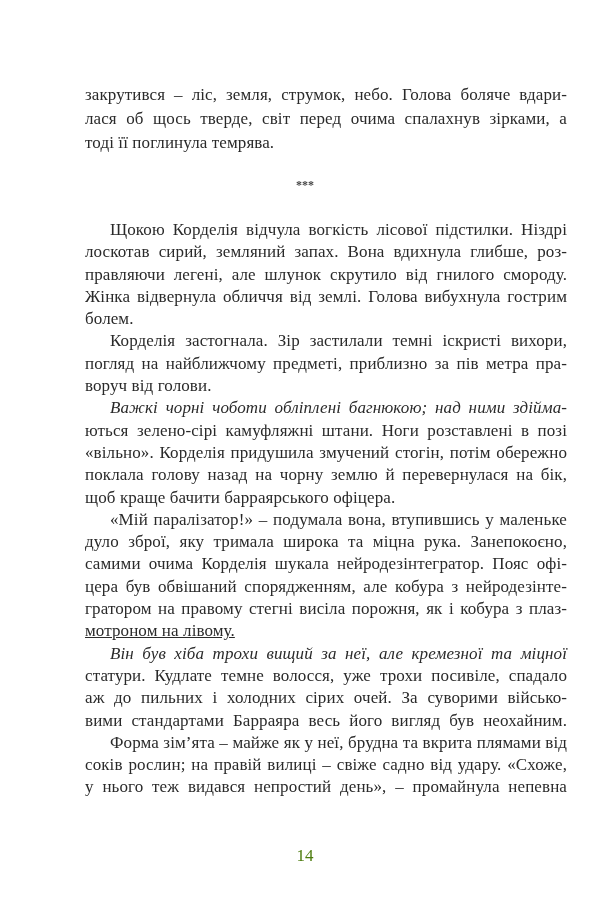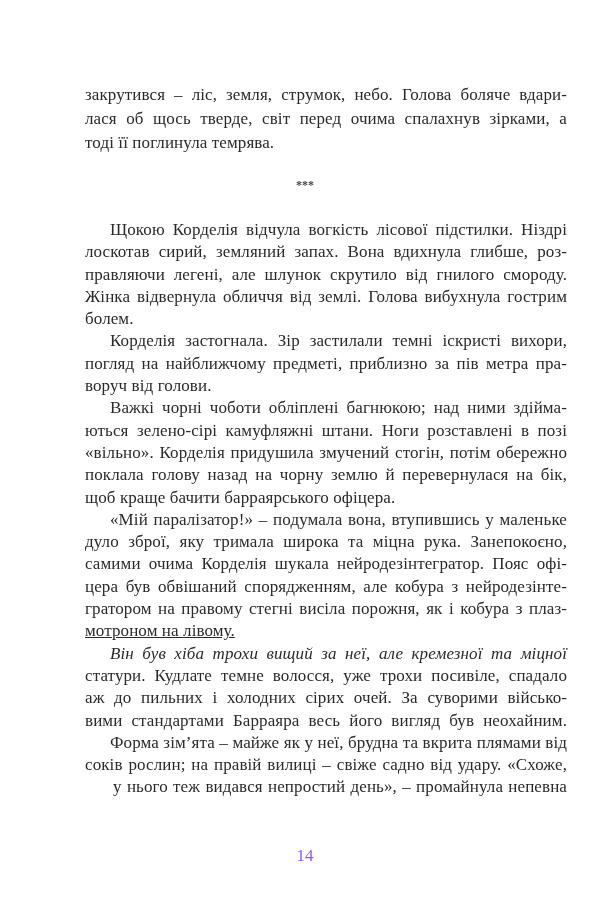--- a/index.html
+++ b/index.html
@@ -17,21 +17,21 @@
   .text-block p { margin: 0; }
   .top-block { top: 83px; }
   .separator {
     position: absolute; top: 178px; left: 0; width: 610px; text-align: center;
     font-size: 12px; letter-spacing: 0px; color: #444; font-weight: bold;
   }
   .body-block { top: 219px; line-height: 22.3px; }
   .body-block p { text-indent: 25px; }
   .page-number {
     position: absolute; top: 846px; left: 0; width: 610px; text-align: center;
-    font-size: 17px; color: #8b5cf6;
+    font-size: 17px; color: #4d7c0f;
   }
   .line { display: block; text-align: justify; text-align-last: justify; white-space: nowrap; }
   .line.last { text-align-last: left; }
   .line.first { padding-left: 25px; }
   .body-block p { text-indent: 0; }
 </style>
 </head>
 <body>
 
 <div class="page">
@@ -51,39 +51,39 @@
       <span class="line" style="display: block;">правляючи легені, але шлунок скрутило від гнилого смороду.</span>
       <span class="line" style="display: block;">Жінка відвернула обличчя від землі. Голова вибухнула гострим</span>
       <span class="line last" style="display: block;">болем.</span>
     </p>
     <p>
       <span class="line first" style="display: block;">Корделія застогнала. Зір застилали темні іскристі вихори,</span>
       <span class="line" style="display: block;">погляд на найближчому предметі, приблизно за пів метра пра-</span>
       <span class="line last" style="display: block;">воруч від голови.</span>
     </p>
     <p>
-      <span class="line first" style="display: block;">Важкі чорні чоботи обліплені багнюкою; над ними здійма-</span>
+      <span class="line first" style="display: block; font-style: italic;">Важкі чорні чоботи обліплені багнюкою; над ними здійма-</span>
       <span class="line" style="display: block;">ються зелено-сірі камуфляжні штани. Ноги розставлені в позі</span>
       <span class="line" style="display: block;">«вільно». Корделія придушила змучений стогін, потім обережно</span>
       <span class="line" style="display: block;">поклала голову назад на чорну землю й перевернулася на бік,</span>
       <span class="line last" style="display: block;">щоб краще бачити барраярського офіцера.</span>
     </p>
     <p>
       <span class="line first" style="display: block;">«Мій паралізатор!» – подумала вона, втупившись у маленьке</span>
       <span class="line" style="display: block;">дуло зброї, яку тримала широка та міцна рука. Занепокоєно,</span>
       <span class="line" style="display: block;">самими очима Корделія шукала нейродезінтегратор. Пояс офі-</span>
       <span class="line" style="display: block;">цера був обвішаний спорядженням, але кобура з нейродезінте-</span>
       <span class="line" style="display: block;">гратором на правому стегні висіла порожня, як і кобура з плаз-</span>
       <span class="line last" style="display: block; text-decoration: underline;">мотроном на лівому.</span>
     </p>
     <p>
       <span class="line first" style="display: block; font-style: italic;">Він був хіба трохи вищий за неї, але кремезної та міцної</span>
       <span class="line" style="display: block;">статури. Кудлате темне волосся, уже трохи посивіле, спадало</span>
       <span class="line" style="display: block;">аж до пильних і холодних сірих очей. За суворими військо-</span>
       <span class="line" style="display: block;">вими стандартами Барраяра весь його вигляд був неохайним.</span>
       <span class="line" style="display: block; margin-left: 25px;">Форма зім’ята – майже як у неї, брудна та вкрита плямами від</span>
       <span class="line" style="display: block;">соків рослин; на правій вилиці – свіже садно від удару. «Схоже,</span>
-      <span class="line" style="display: block; margin-left: 28px;">у нього теж видався непростий день», – промайнула непевна</span>
+      <span class="line" style="display: block;">у нього теж видався непростий день», – промайнула непевна</span>
     </p>
   </div>
 
   <div class="page-number">14</div>
 </div>
 
 </body></html>

